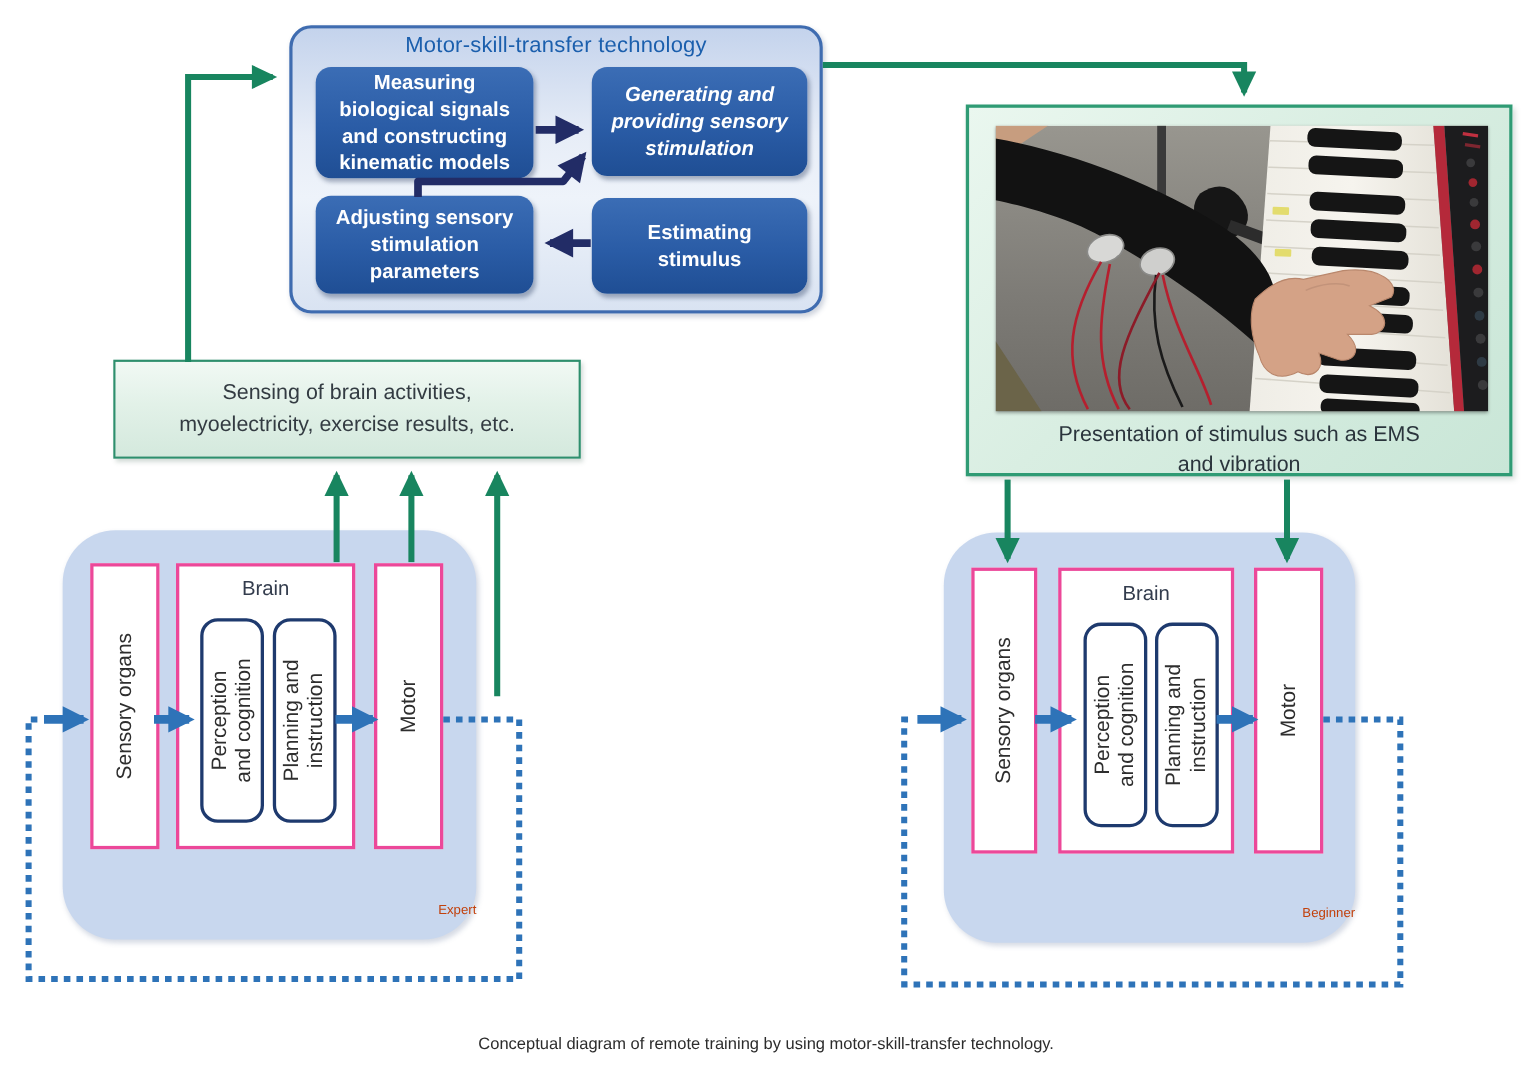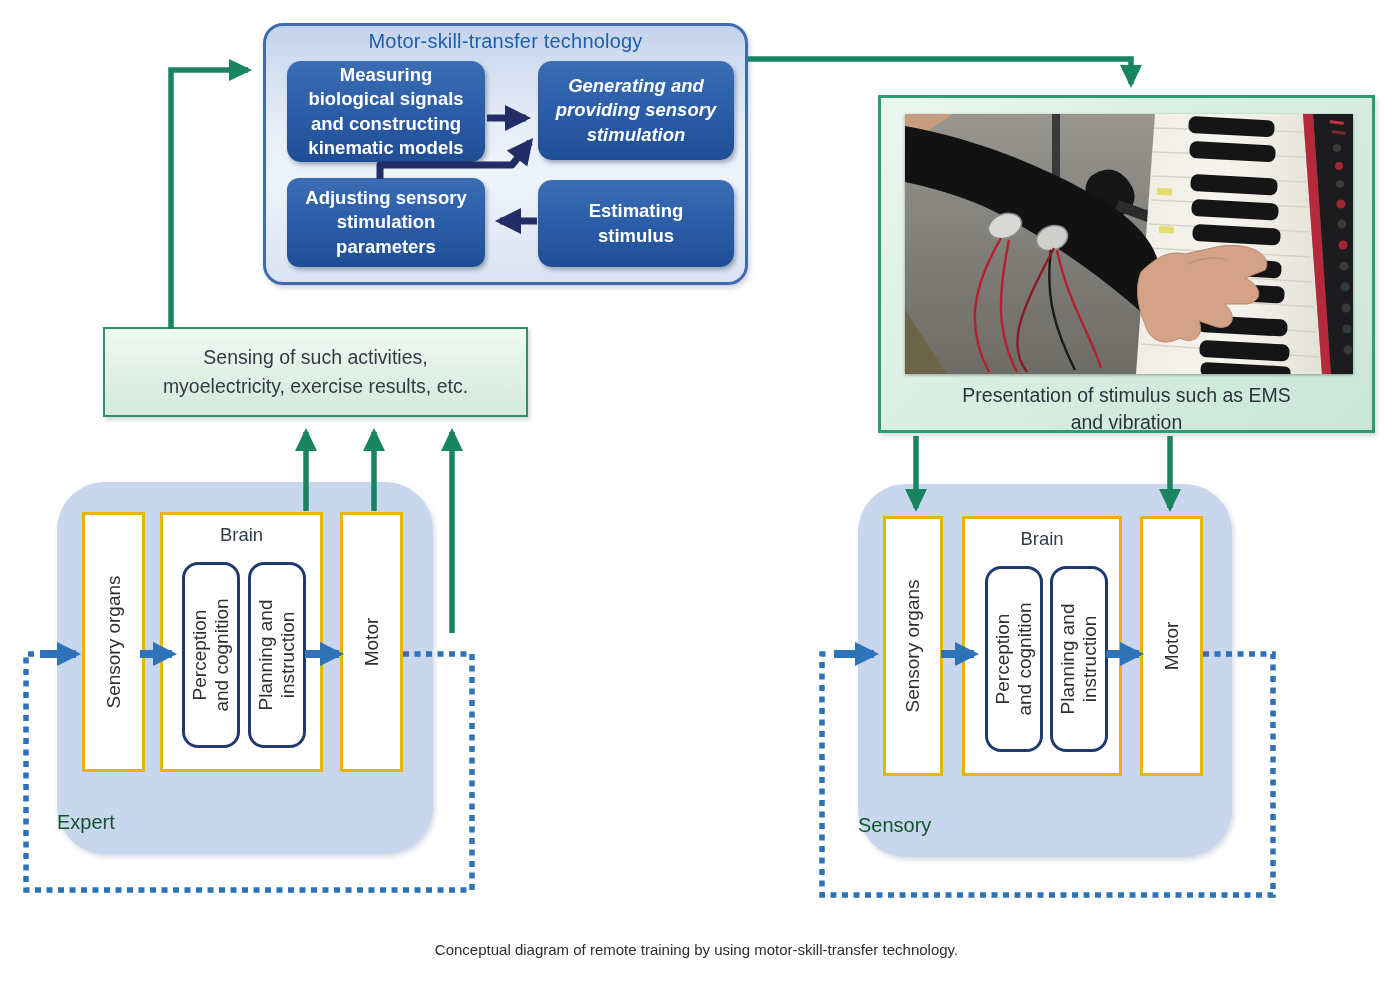--- a/index.html
+++ b/index.html
@@ -23,21 +23,21 @@
   .darkbox{
     box-sizing:border-box;border-radius:14px;
     background:linear-gradient(180deg,#3b6db5 0%,#2a5ca6 55%,#1f4e94 100%);
     box-shadow:2px 3px 4px rgba(20,40,80,0.35);
     display:flex;align-items:center;justify-content:center;
     color:#ffffff;font-weight:bold;font-size:18.5px;line-height:1.3;
     text-align:center;white-space:pre-line;
   }
   .box-measuring{left:287px;top:61px;width:198px;height:101px;}
   .box-generating{left:538px;top:61px;width:196px;height:99px;font-style:italic;}
-  .box-adjusting{left:287px;top:178px;width:198px;height:89px;border-radius:12px;}
+  .box-adjusting{left:287px;top:178px;width:198px;height:89px;}
   .box-estimating{left:538px;top:180px;width:196px;height:87px;}
 
   
   .sensing-box{
     left:103px;top:327px;width:425px;height:90px;box-sizing:border-box;
     border:2.5px solid #2e8f6d;
     background:linear-gradient(180deg,#f1f9f4 0%,#e2f1e8 45%,#d4e9dd 100%);
     box-shadow:2px 3px 4px rgba(80,110,95,0.25);
     display:flex;align-items:center;justify-content:center;
     font-size:19.5px;color:#333b42;line-height:1.5;text-align:center;white-space:pre-line;
@@ -56,25 +56,25 @@
     left:0;top:284px;width:100%;text-align:center;
     font-size:19.5px;color:#2a343c;line-height:1.4;white-space:pre-line;
   }
 
   
   .agent-panel{
     box-sizing:border-box;border-radius:48px;background:#c8d7ee;
     box-shadow:2px 3px 5px rgba(90,110,150,0.25);
   }
   .agent-title{
-    left:0;bottom:20px;width:100%;text-align:left;
-    font-size:20px;color:#14532d;
+    left:0;bottom:20px;width:100%;text-align:right;
+    font-size:12px;color:#c2410c;
   }
   .whitebox{
-    box-sizing:border-box;background:#ffffff;border:3px solid #eab308;
+    box-sizing:border-box;background:#ffffff;border:3px solid #ec4899;
   }
   .roundbox{
     box-sizing:border-box;background:#ffffff;border:3px solid #1e3a6e;border-radius:16px;
   }
   .vlabel{
     position:absolute;left:50%;top:50%;
     transform:translate(-50%,-50%) rotate(-90deg);
     white-space:pre;text-align:center;
     font-size:19px;color:#2e2e2e;line-height:1.15;
   }
@@ -104,21 +104,21 @@
   <div class="abs mst-title">Motor-skill-transfer technology</div>
   <div class="abs darkbox box-generating">Generating and
 providing sensory
 stimulation</div>
   <div class="abs darkbox box-adjusting">Adjusting sensory
 stimulation
 parameters</div>
   <div class="abs darkbox box-estimating">Estimating
 stimulus</div>
 
-  <div class="abs sensing-box">Sensing of such activities,
+  <div class="abs sensing-box">Sensing of brain activities,
 myoelectricity, exercise results, etc.</div>
 
   <div class="abs stimulus-panel">
     <div class="abs photo-frame">
       <svg width="448" height="260" viewBox="0 0 448 260">
         <defs>
           <linearGradient id="carpet" x1="0" y1="0" x2="0" y2="1">
             <stop offset="0" stop-color="#98968f"></stop>
               <stop offset="0.6" stop-color="#7d7b76"></stop>
               <stop offset="1" stop-color="#6e6c67"></stop>
@@ -220,21 +220,21 @@
     <div class="roundbox" style="position:absolute;left:85px;top:47px;width:58px;height:186px;">
       <span class="vlabel">Planning and
 instruction</span>
     </div>
   </div>
   <div class="abs whitebox" style="left:340px;top:512px;width:63px;height:260px;">
     <span class="vlabel">Motor</span>
   </div>
 
   <div class="abs agent-panel" style="left:858px;top:484px;width:374px;height:373px;">
-    <div class="abs agent-title">Sensory</div>
+    <div class="abs agent-title">Beginner</div>
   </div>
   <div class="abs whitebox" style="left:883px;top:516px;width:60px;height:260px;">
     <span class="vlabel">Sensory organs</span>
   </div>
   <div class="abs whitebox" style="left:962px;top:516px;width:160px;height:260px;">
     <span class="brain-label">Brain</span>
     <div class="roundbox" style="position:absolute;left:20px;top:47px;width:58px;height:186px;">
       <span class="vlabel">Perception
 and cognition</span>
     </div>

